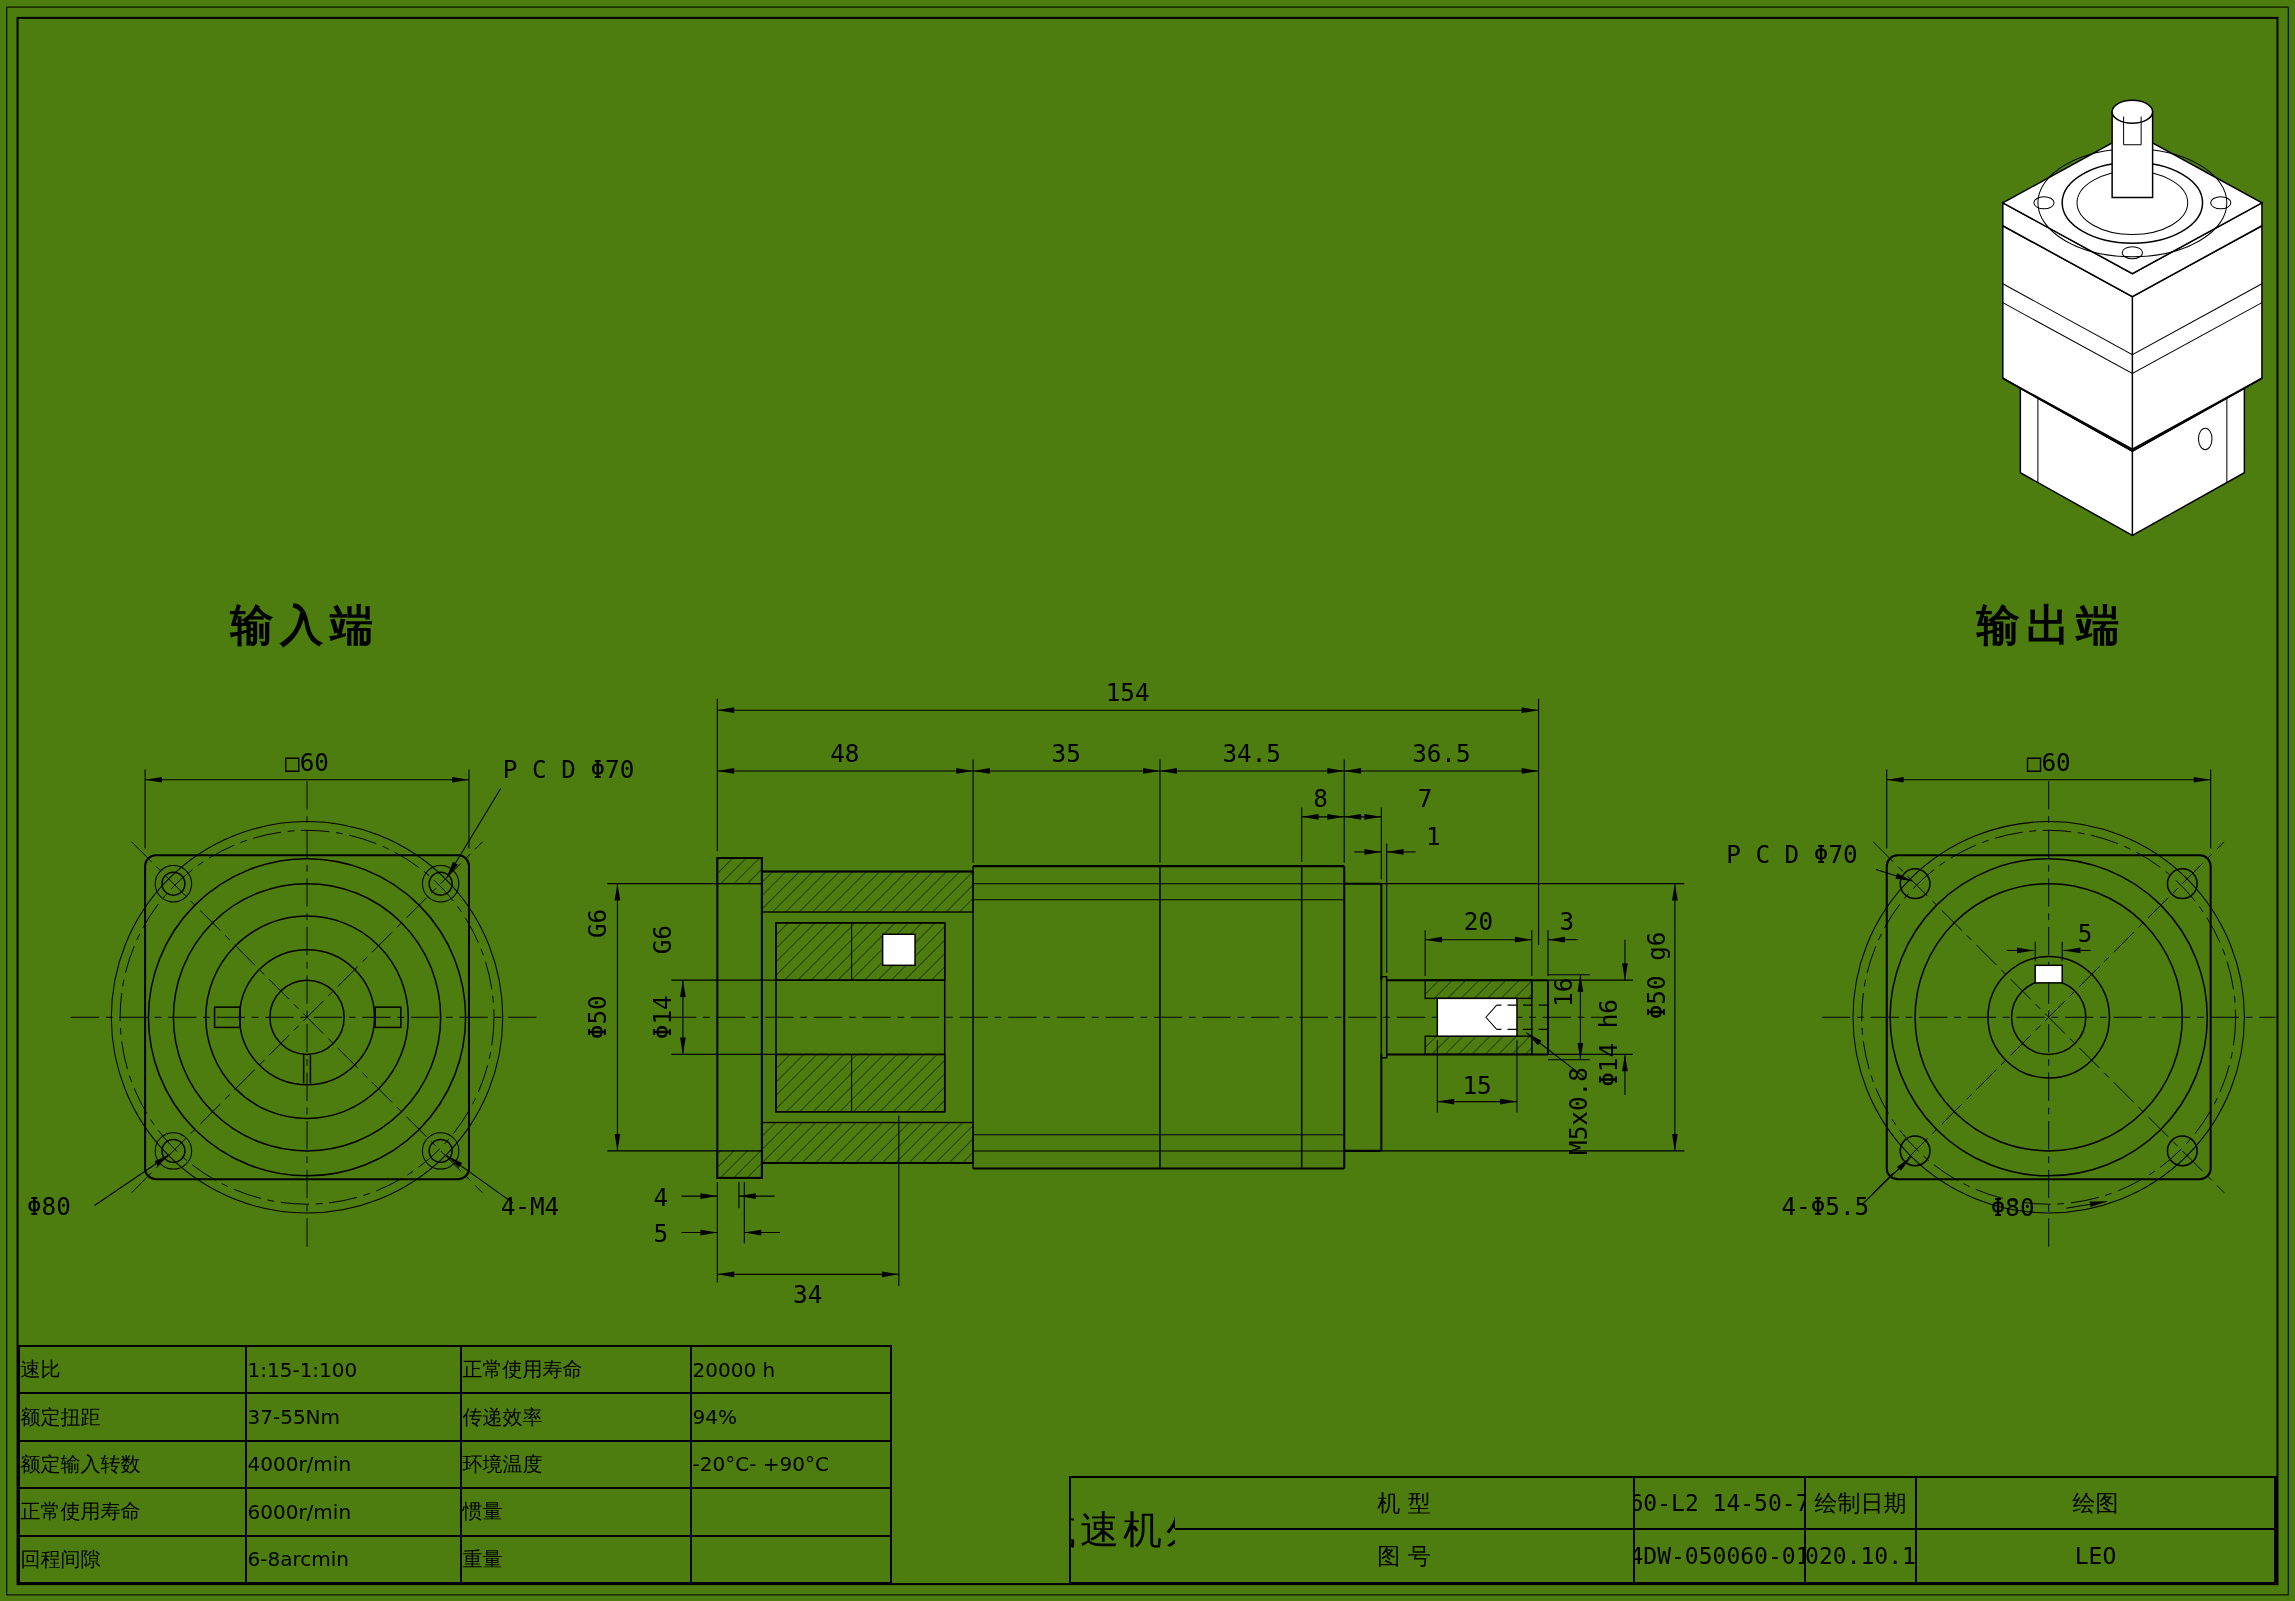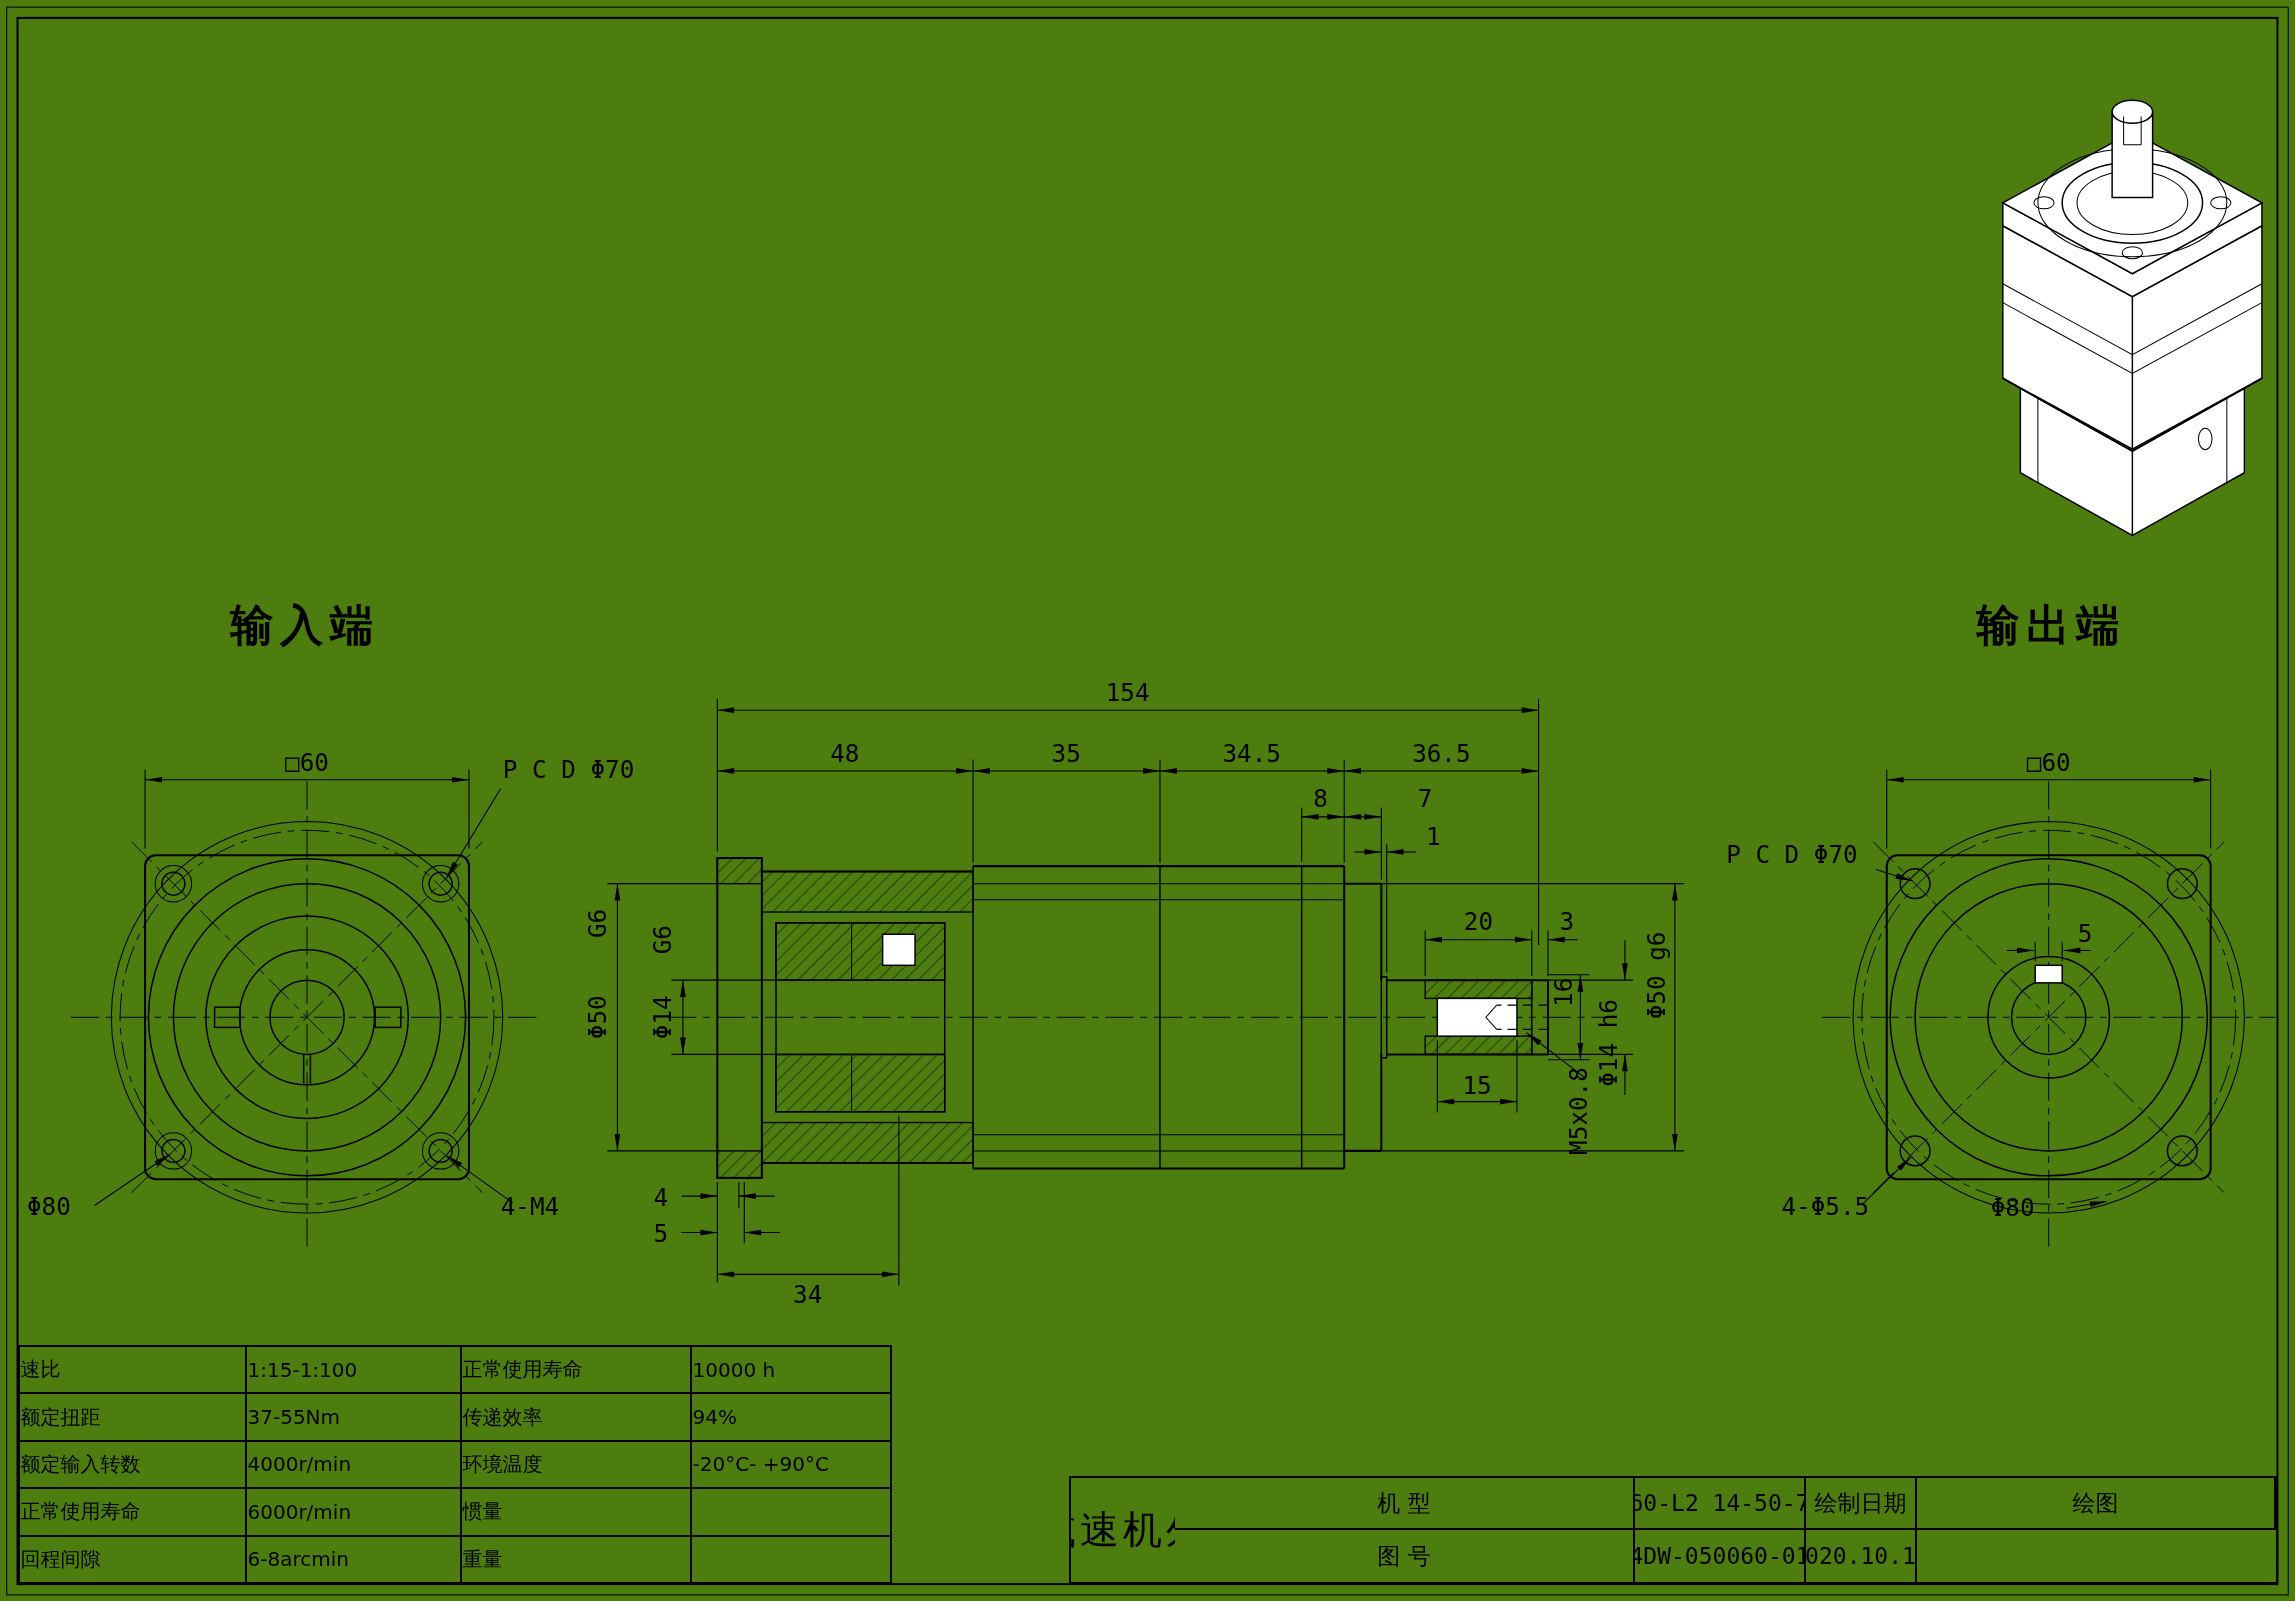--- a/index.html
+++ b/index.html
@@ -325,21 +325,21 @@
         <col style="width:227px">
         <col style="width:215px">
         <col style="width:230px">
         <col style="width:200px">
       </colgroup>
   <tbody>
     <tr>
       <td>速比</td>
       <td>1:15-1:100</td>
       <td>正常使用寿命</td>
-      <td>10000 h</td>
+      <td>20000 h</td>
     </tr>
     <tr>
       <td>额定扭距</td>
       <td>37-55Nm</td>
       <td>传递效率</td>
       <td>94%</td>
     </tr>
     <tr>
       <td>额定输入转数</td>
       <td>4000r/min</td>
@@ -363,16 +363,17 @@
 
 <div id="tblock">
   <div class="c">机 型</div>
   <div class="c mono">PGH060-L2 14-50-70-M4</div>
   <div class="c">绘制日期</div>
   <div class="c">绘图</div>
   <div class="c big noR noB">行星减速机外形图</div>
   <div class="c noB">图 号</div>
   <div class="c mono noB">RG0114DW-050060-010CZ14</div>
   <div class="c mono noB">2020.10.15</div>
+  <div class="c mono noB">LEO</div>
 </div>
 
 </div>
 
 
 </body></html>

